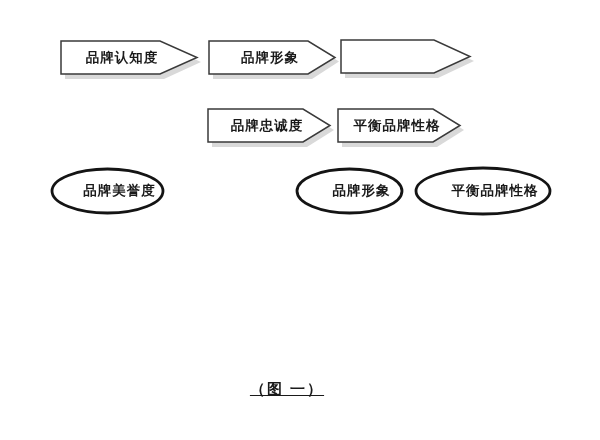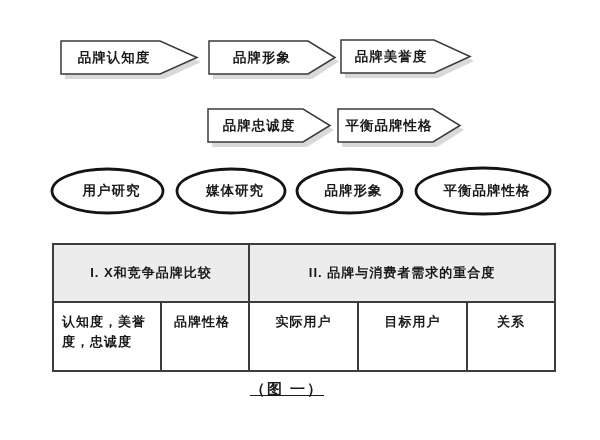--- a/index.html
+++ b/index.html
@@ -2,21 +2,21 @@
 <html><head>
 <meta charset="utf-8">
 <style>
   html,body{margin:0;padding:0;background:#fff;}
   body{font-family:"Liberation Sans","DejaVu Sans",sans-serif;color:#1a1a1a;}
   .canvas{position:relative;width:600px;height:440px;background:#ffffff;overflow:hidden;}
 
   .shape{position:absolute;}
   .shape svg{position:absolute;left:0;top:0;display:block;}
   .shape-label{
-    position:absolute;left:4px;top:0;height:36px;
+    position:absolute;left:12px;top:0;height:36px;
     display:flex;align-items:center;justify-content:center;
     font-size:13.5px;font-weight:bold;letter-spacing:1px;white-space:nowrap;
   }
 
   
   .p1{left:60px;top:40px;width:142px;height:41px;}
   .p1 .shape-label{width:100px;}
   .p2{left:208px;top:40px;width:132px;height:41px;text-align:center;}
   .p2 .shape-label{width:100px;}
   .p3{left:340px;top:39px;width:135px;height:41px;}
@@ -79,21 +79,20 @@
       <polygon points="1,1 100,1 127,17.5 100,34 1,34" fill="#ffffff" stroke="#3a3a3a" stroke-width="1.5"></polygon>
     </svg>
     <div class="shape-label">品牌形象</div>
   </div>
 
   <div class="shape p3">
     <svg width="135" height="41" viewBox="0 0 135 41">
       <polygon points="5,5 98,5 134,22 98,39 5,39" fill="#d9d9d9"></polygon>
       <polygon points="1,1 94,1 130,17.5 94,34 1,34" fill="#ffffff" stroke="#3a3a3a" stroke-width="1.5"></polygon>
     </svg>
-    <div class="shape-label">品牌美誉度</div>
   </div>
 
   <div class="shape a1">
     <svg width="128" height="41" viewBox="0 0 128 41">
       <polygon points="5,5 100,5 127,22 100,39 5,39" fill="#d9d9d9"></polygon>
       <polygon points="1,1 96,1 123,17.5 96,34 1,34" fill="#ffffff" stroke="#3a3a3a" stroke-width="1.5"></polygon>
     </svg>
     <div class="shape-label">品牌忠诚度</div>
   </div>
 
@@ -102,49 +101,34 @@
       <polygon points="5,5 100,5 127,22 100,39 5,39" fill="#d9d9d9"></polygon>
       <polygon points="1,1 96,1 123,17.5 96,34 1,34" fill="#ffffff" stroke="#3a3a3a" stroke-width="1.5"></polygon>
     </svg>
     <div class="shape-label">平衡品牌性格</div>
   </div>
 
   <div class="shape ell e1">
     <svg width="115" height="48" viewBox="0 0 115 48">
       <ellipse cx="57.5" cy="24" rx="55.5" ry="22" fill="#ffffff" stroke="#141414" stroke-width="2.8"></ellipse>
     </svg>
-    <div class="shape-label">用户研究</div>
+    <div class="shape-label">品牌美誉度</div>
   </div>
 
-  <div class="shape ell e2">
-    <svg width="112" height="48" viewBox="0 0 112 48">
-      <ellipse cx="56" cy="24" rx="54" ry="22" fill="#ffffff" stroke="#141414" stroke-width="2.8"></ellipse>
-    </svg>
-    <div class="shape-label">媒体研究</div>
-  </div>
 
   <div class="shape ell e3">
     <svg width="109" height="48" viewBox="0 0 109 48">
       <ellipse cx="54.5" cy="24" rx="52.5" ry="22" fill="#ffffff" stroke="#141414" stroke-width="2.8"></ellipse>
     </svg>
     <div class="shape-label">品牌形象</div>
   </div>
 
   <div class="shape ell e4">
     <svg width="138" height="50" viewBox="0 0 138 50">
       <ellipse cx="69" cy="25" rx="67" ry="23" fill="#ffffff" stroke="#141414" stroke-width="2.8"></ellipse>
     </svg>
     <div class="shape-label">平衡品牌性格</div>
   </div>
 
-  <div class="dtable">
-    <div class="cell hcell hA">I. X和竞争品牌比较</div>
-    <div class="cell hcell hB last">II. 品牌与消费者需求的重合度</div>
-    <div class="cell bcell b-left">认知度，美誉度，忠诚度</div>
-    <div class="cell bcell b-left2">品牌性格</div>
-    <div class="cell bcell b-center">实际用户</div>
-    <div class="cell bcell b-center">目标用户</div>
-    <div class="cell bcell b-center last">关系</div>
-  </div>
 
   <div class="caption">（图 一）</div>
 
 </div>
 
 </body></html>

